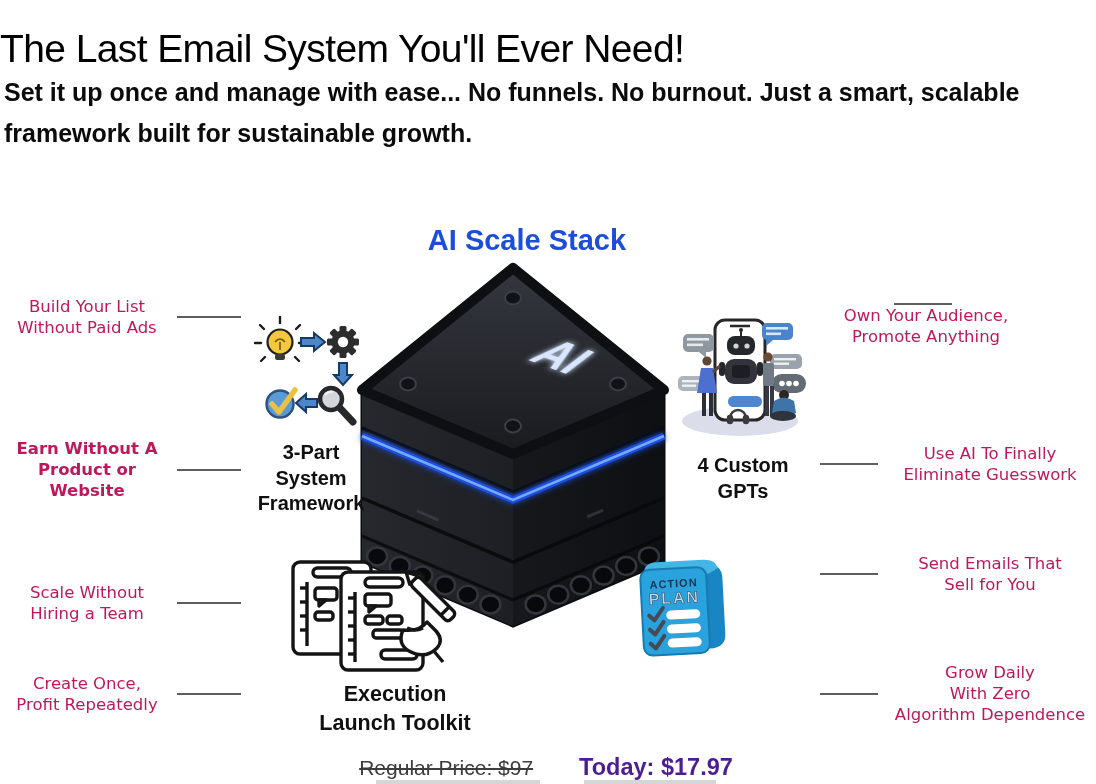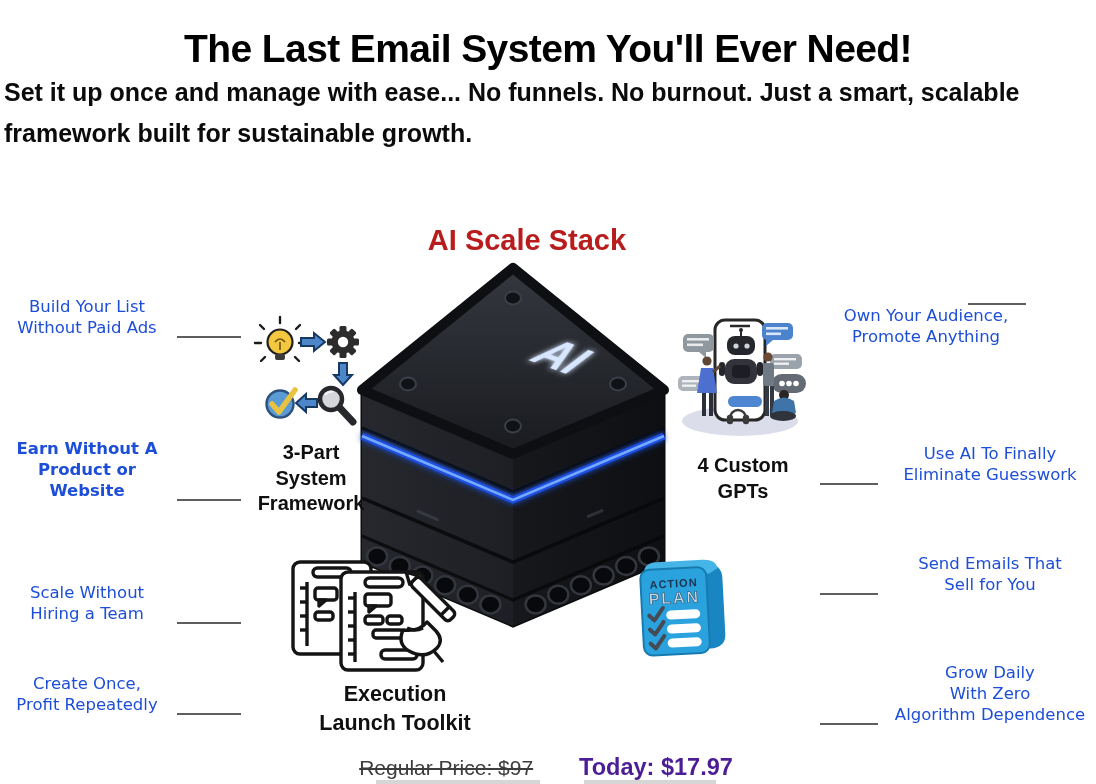--- a/index.html
+++ b/index.html
@@ -1,29 +1,29 @@
 <!DOCTYPE html>
 <html><head>
 <meta charset="utf-8">
 <style>
   html,body { margin:0; padding:0; background:#ffffff; }
   .page { position:relative; width:1096px; height:784px; background:#fff;
           font-family:"Liberation Sans", sans-serif; overflow:hidden; }
 
-  .headline { position:absolute; top:1px; left:0; right:0; text-align:center;
-              font-size:39px; font-weight:700; letter-spacing:-0.6px; color:#000; }
+  .headline { position:absolute; top:1px; left:0; right:0; 
+              font-size:39px; font-weight:400; letter-spacing:-0.6px; color:#000; }
   .subheadline { position:absolute; top:72px; left:4px; right:4px; text-align:left;
                  font-size:25px; font-weight:700; color:#0b0b0b; line-height:41px; }
 
   .diagram-title { position:absolute; top:224px; left:0; width:1054px; text-align:center;
-                   font-size:29px; font-weight:700; color:#b91c1c; }
+                   font-size:29px; font-weight:700; color:#1d4ed8; }
 
   
-  .benefit { position:absolute; display:flex; align-items:flex-end;
-             font-family:"DejaVu Sans", sans-serif; color:#1d4ed8;
+  .benefit { position:absolute; display:flex; align-items:center;
+             font-family:"DejaVu Sans", sans-serif; color:#be185d;
              font-size:16.5px; line-height:21px; }
   .benefit .txt { text-align:center; white-space:pre-line; }
   .connector { border-top:2px solid #5e5e5e; height:0; }
   .b-left .txt { width:170px; }
   .b-left .connector { width:64px; margin-left:5px; }
   .b-right .txt { width:212px; }
   .b-right .connector { width:58px; margin-right:6px; }
 
   
   .feature-label { position:absolute; text-align:center; font-weight:700; color:#101010;

